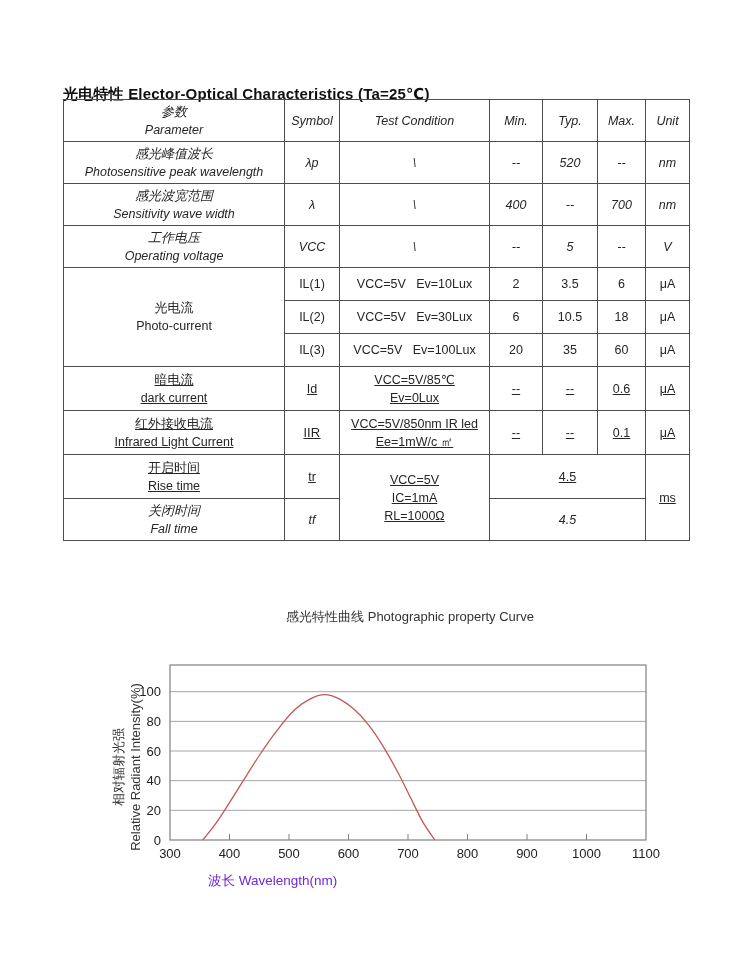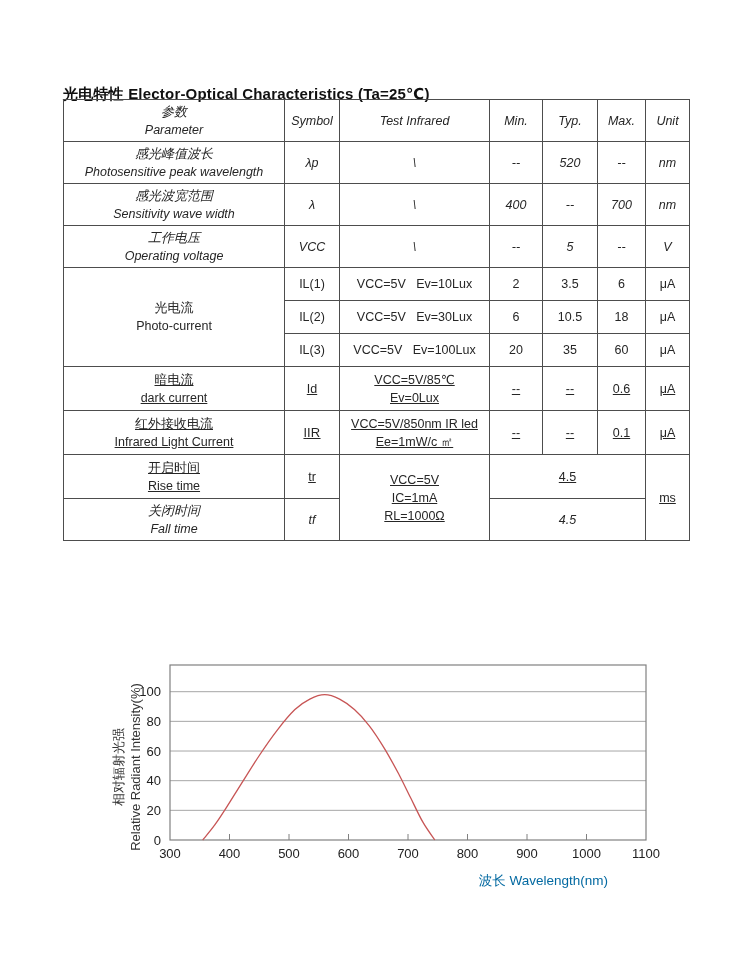--- a/index.html
+++ b/index.html
@@ -14,21 +14,21 @@
                 font-size:12.5px;line-height:18px;padding:0;color:#262626;overflow:hidden;}
   .h42{height:42px;font-style:italic;} .h33{height:33px;} .h44{height:44px;text-decoration:underline;}
   .zh{font-size:13px;} .en{font-size:12.5px;}
   .pre{white-space:pre;}
   .sym-sub{font-size:13px;letter-spacing:.3px;}
 
   #chart-title{position:absolute;left:175px;top:608px;width:470px;text-align:center;font-size:13px;color:#333;white-space:nowrap;}
   #chart-svg{position:absolute;left:100px;top:650px;}
   #ylabel{position:absolute;left:8px;top:749px;width:240px;height:36px;transform:rotate(-90deg);
           text-align:center;font-size:13px;line-height:17px;color:#333;}
-  #xlabel{position:absolute;left:208px;top:872px;width:400px;text-align:right;font-size:13.5px;color:#0369a1;white-space:nowrap;}
+  #xlabel{position:absolute;left:208px;top:872px;width:400px;text-align:left;font-size:13.5px;color:#6d28d9;white-space:nowrap;}
   .tick{font-size:13px;fill:#222;font-family:"Liberation Sans","DejaVu Sans",sans-serif;}
 </style>
 </head>
 <body>
 
 <div class="page">
 
   <div id="title1" class="sec-title">光电特性 Elector-Optical Characteristics (Ta=25℃)</div>
 
   <table class="spec">
@@ -41,21 +41,21 @@
         <col style="width:48px">
         <col style="width:44px">
     </colgroup>
     <tbody>
       <tr class="h42">
         <td>
           <div class="zh">参数</div>
           <div class="en">Parameter</div>
         </td>
         <td>Symbol</td>
-        <td>Test Infrared</td>
+        <td>Test Condition</td>
         <td>Min.</td>
         <td>Typ.</td>
         <td>Max.</td>
         <td>Unit</td>
       </tr>
 
       <tr class="h42">
         <td>
           <div class="zh">感光峰值波长</div>
           <div class="en">Photosensitive peak wavelength</div>
@@ -174,20 +174,21 @@
           <div class="zh">关闭时间</div>
           <div class="en">Fall time</div>
         </td>
         <td>tf</td>
         <td colspan="3">4.5</td>
       </tr>
     </tbody>
   </table>
 
 
+  <div id="chart-title">感光特性曲线  Photographic property Curve</div>
 
   <svg id="chart-svg" width="600" height="230">
       <line x1="70" y1="160.33898305084745" x2="546" y2="160.33898305084745" stroke="#a6a6a6" stroke-width="1"></line>
       <line x1="70" y1="130.67796610169492" x2="546" y2="130.67796610169492" stroke="#a6a6a6" stroke-width="1"></line>
       <line x1="70" y1="101.01694915254237" x2="546" y2="101.01694915254237" stroke="#a6a6a6" stroke-width="1"></line>
       <line x1="70" y1="71.35593220338983" x2="546" y2="71.35593220338983" stroke="#a6a6a6" stroke-width="1"></line>
       <line x1="70" y1="41.69491525423729" x2="546" y2="41.69491525423729" stroke="#a6a6a6" stroke-width="1"></line>
       <rect x="70" y="15" width="476" height="175" fill="none" stroke="#808080" stroke-width="1.2"></rect>
       <text x="70" y="208" text-anchor="middle" class="tick">300</text>
       <line x1="129.5" y1="190" x2="129.5" y2="184" stroke="#808080" stroke-width="1"></line>

